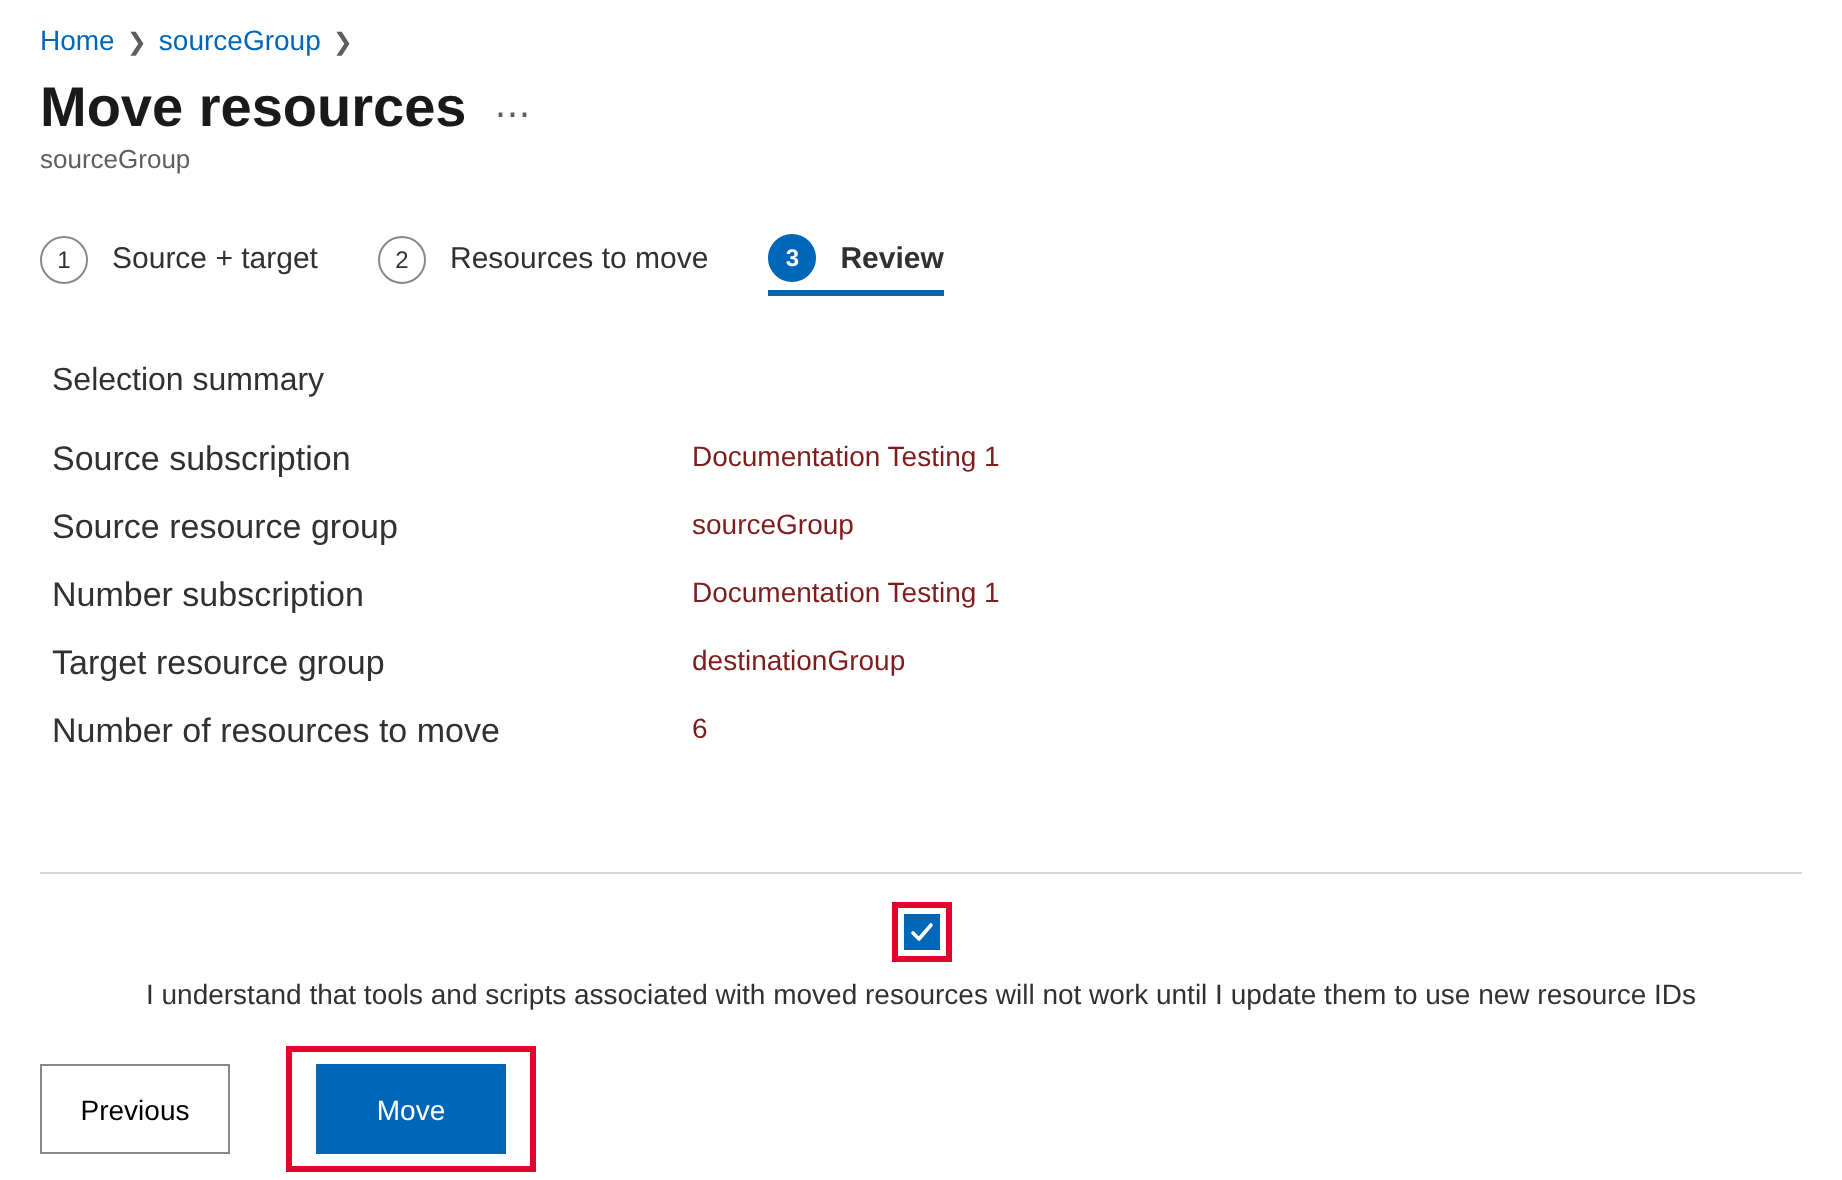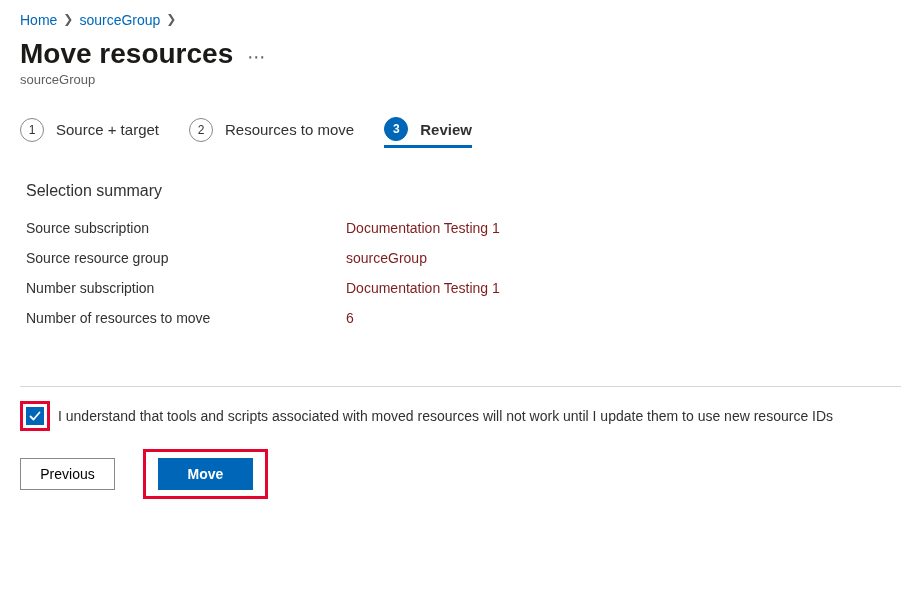--- a/index.html
+++ b/index.html
@@ -6,21 +6,21 @@
     body {
       font-family: "Segoe UI", -apple-system, sans-serif;
       font-size: 14px;
       color: #323130;
       background: #ffffff;
       padding: 12px 20px 20px 20px;
       width: 921px;
     }
     .breadcrumb {
       display: flex;
-      align-items: flex-start;
+      align-items: flex-end;
       gap: 6px;
       margin-bottom: 10px;
     }
     .breadcrumb-link {
       color: #0067b8;
       text-decoration: none;
       font-size: 14px;
       cursor: pointer;
     }
     .breadcrumb-sep { color: #605e5c; font-size: 12px; }
@@ -94,37 +94,38 @@
     .summary-table {
       padding-left: 6px;
       margin-bottom: 60px;
     }
     .summary-row {
       display: flex;
       margin-bottom: 14px;
     }
     .summary-label {
       width: 320px;
-      font-size: 14px;
+      font-size: 17px;
       color: #323130;
     }
     .summary-value {
       font-size: 14px;
       color: #7f1d1d;
     }
     .divider {
       border: none;
       border-top: 1px solid #d6d6d6;
       margin: 0 0 14px 0;
     }
     .ack-row {
       display: flex;
       align-items: center;
       gap: 8px;
       margin-bottom: 18px;
+      flex-direction: column;
     }
     .checkbox-wrap {
       position: relative;
       width: 30px;
       height: 30px;
       border: 3px solid #e3052e;
       display: flex;
       align-items: center;
       justify-content: center;
       flex-shrink: 0;
@@ -140,33 +141,33 @@
     }
     .checkbox svg { display: block; }
     .ack-text { font-size: 14px; color: #323130; }
     .button-row {
       display: flex;
       align-items: center;
       gap: 28px;
     }
     .btn {
       min-width: 95px;
-      height: 32px;
+      height: 45px;
       padding: 0 18px;
       font-size: 14px;
       border: 1px solid #8a8886;
       background: #fff;
       cursor: pointer;
       font-family: inherit;
     }
     .btn-primary {
       background: #0067b8;
       border-color: #0067b8;
       color: #fff;
-      font-weight: 700;
+      font-weight: 400;
     }
     .move-wrap {
       border: 3px solid #e3052e;
       padding: 6px 12px;
       display: inline-flex;
     }
   </style>
 </head>
 <body>
 
@@ -205,20 +206,24 @@
     <div class="summary-label">Source subscription</div>
     <div class="summary-value">Documentation Testing 1</div>
   </div>
   <div class="summary-row">
     <div class="summary-label">Source resource group</div>
     <div class="summary-value">sourceGroup</div>
   </div>
   <div class="summary-row">
     <div class="summary-label">Number subscription</div>
     <div class="summary-value">Documentation Testing 1</div>
+  </div>
+  <div class="summary-row">
+    <div class="summary-label">Target resource group</div>
+    <div class="summary-value">destinationGroup</div>
   </div>
   <div class="summary-row">
     <div class="summary-label">Number of resources to move</div>
     <div class="summary-value">6</div>
   </div>
 </div>
 
 <hr class="divider">
 
 <div class="ack-row">

